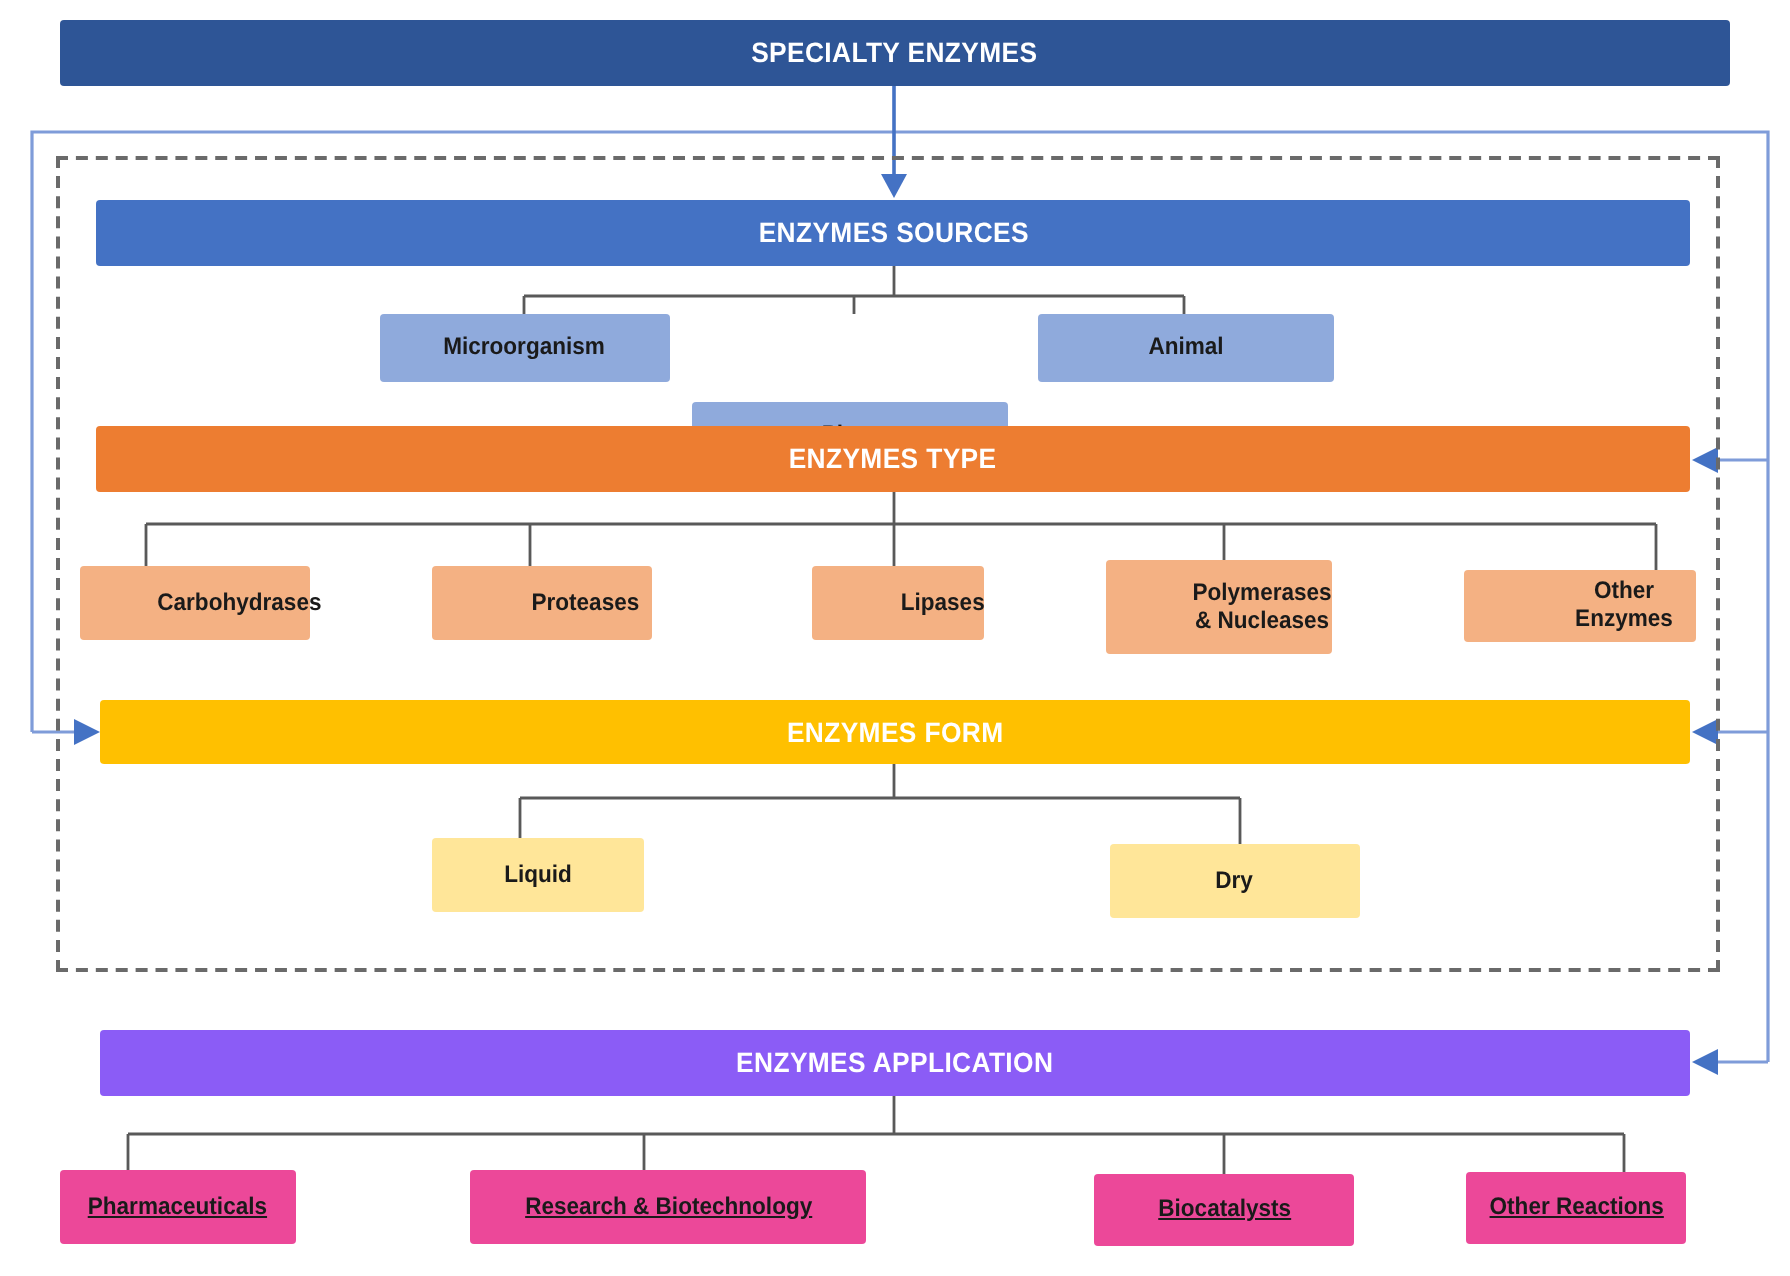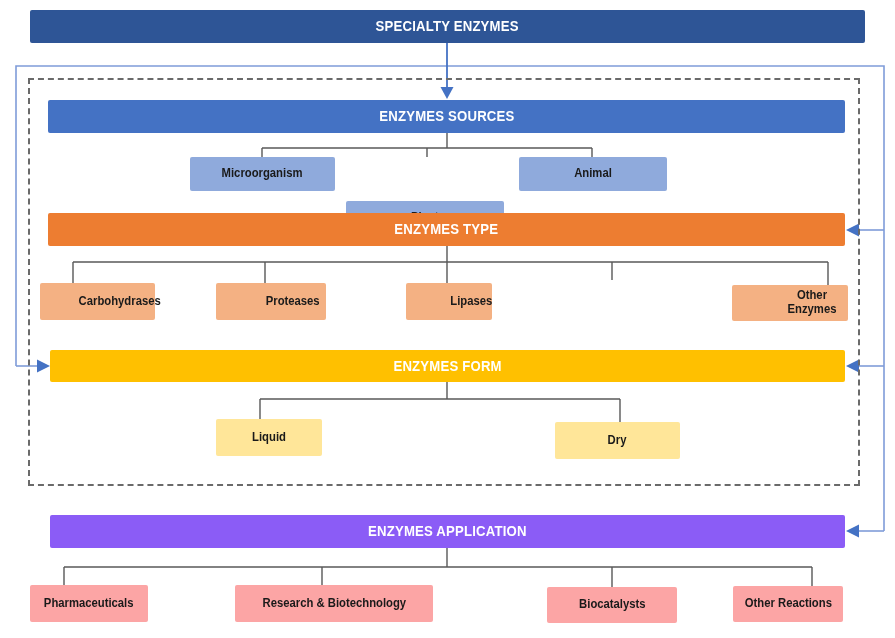--- a/index.html
+++ b/index.html
@@ -37,21 +37,21 @@
   
   .c-root{background:#2E5596;}
   .c-sources{background:#4472C4;}
   .c-type{background:#ED7D31;}
   .c-form{background:#FFC000;}
   .c-app{background:#8b5cf6;}
   
   .c-sources-child{background:#8FAADC;}
   .c-type-child{background:#F4B183;padding-left:48px;}
   .c-form-child{background:#FFE699;}
-  .c-app-child{background:#fca5a5;}
+  .c-app-child{background:#ec4899;text-decoration:underline;}
 
   
   .p-root{left:30px;top:10px;width:835px;height:33px;}
   
   .p-sources{left:48px;top:100px;width:797px;height:33px;}
   .p-microorganism{left:190px;top:157px;width:145px;height:34px;}
   .p-plant{left:346px;top:157px;width:158px;height:34px;margin-top:44px;}
   .p-animal{left:519px;top:157px;width:148px;height:34px;}
   
   .p-type{left:48px;top:213px;width:797px;height:33px;}
@@ -134,20 +134,23 @@
   </div>
   <div class="node c-type-child p-carbohydrases">
     <span class="lbl">Carbohydrases</span>
   </div>
   <div class="node c-type-child p-proteases">
     <span class="lbl">Proteases</span>
   </div>
   <div class="node c-type-child p-lipases">
     <span class="lbl">Lipases</span>
   </div>
+  <div class="node c-type-child p-polymerases">
+    <span class="lbl">Polymerases &amp; Nucleases</span>
+  </div>
   <div class="node banner c-form p-form">
     <span class="lbl">ENZYMES FORM</span>
   </div>
 
   <div class="node c-type-child p-other-enzymes">
     <span class="lbl">Other Enzymes</span>
   </div>
   <div class="node c-form-child p-liquid">
     <span class="lbl">Liquid</span>
   </div>

